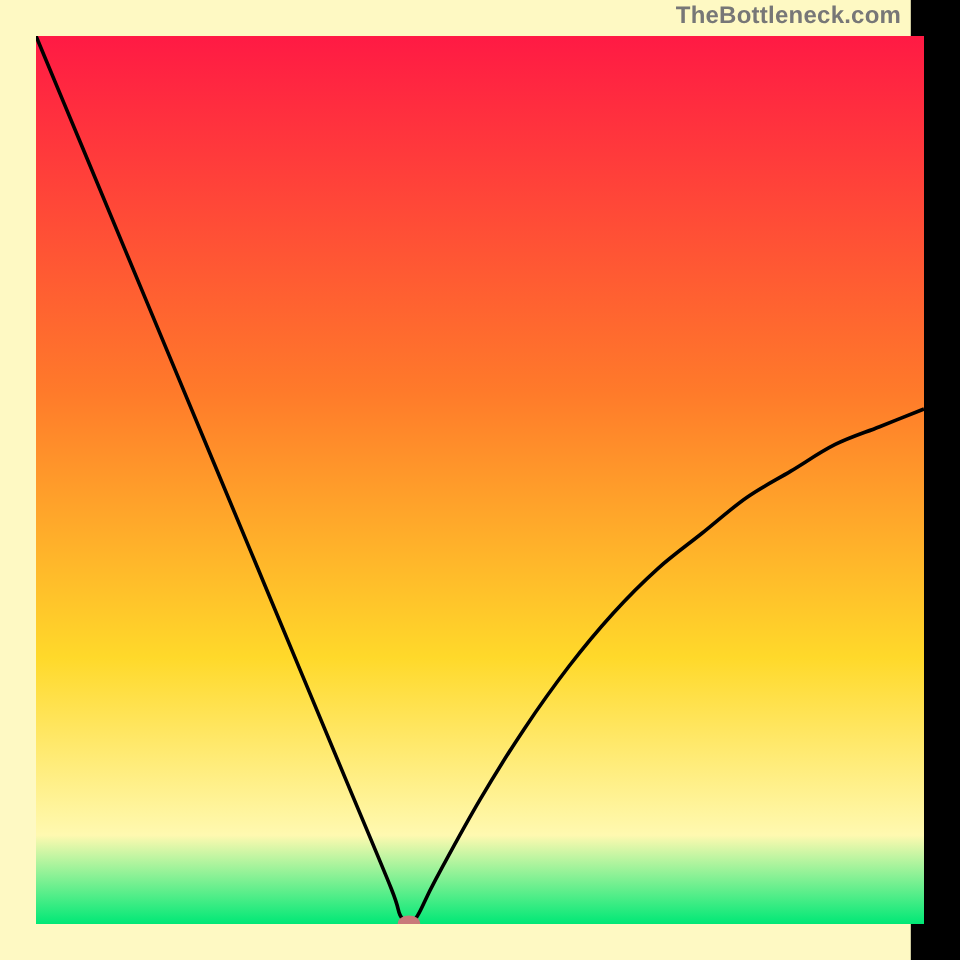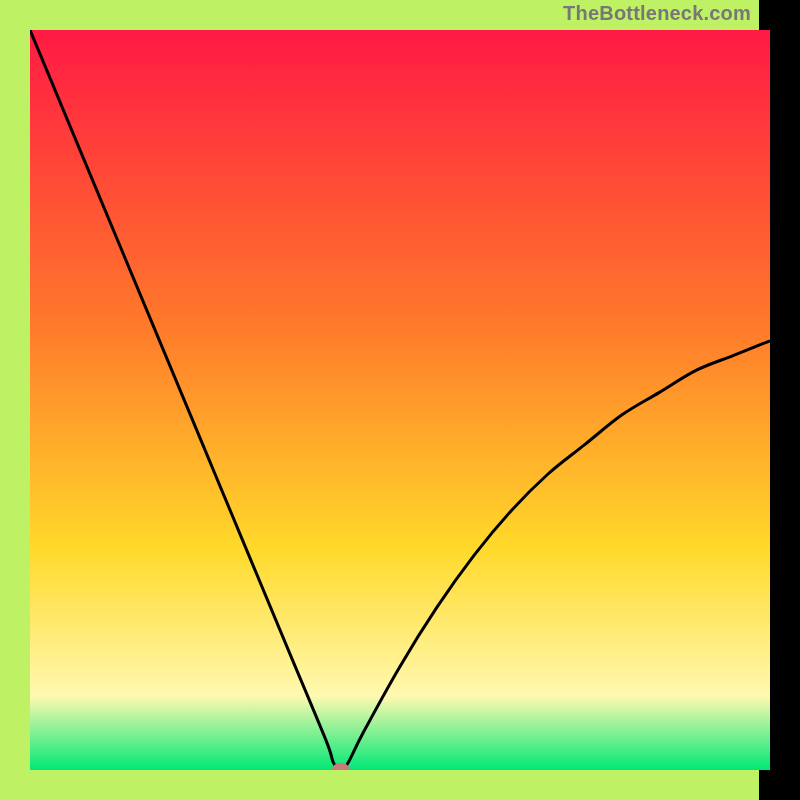--- a/index.html
+++ b/index.html
@@ -8,21 +8,21 @@
     width: 800px;
     height: 800px;
     background: #000;
     font-family: Arial, Helvetica, sans-serif;
     overflow: hidden;
   }
   .frame {
     position: relative;
     width: 759px;
     height: 800px;
-    background: #bef264;
+    background: #fef9c3;
   }
   .watermark {
     position: absolute;
     top: 2px;
     right: 8px;
     color: #777;
     font-size: 20px;
     font-weight: 600;
     letter-spacing: 0.2px;
     z-index: 10;

